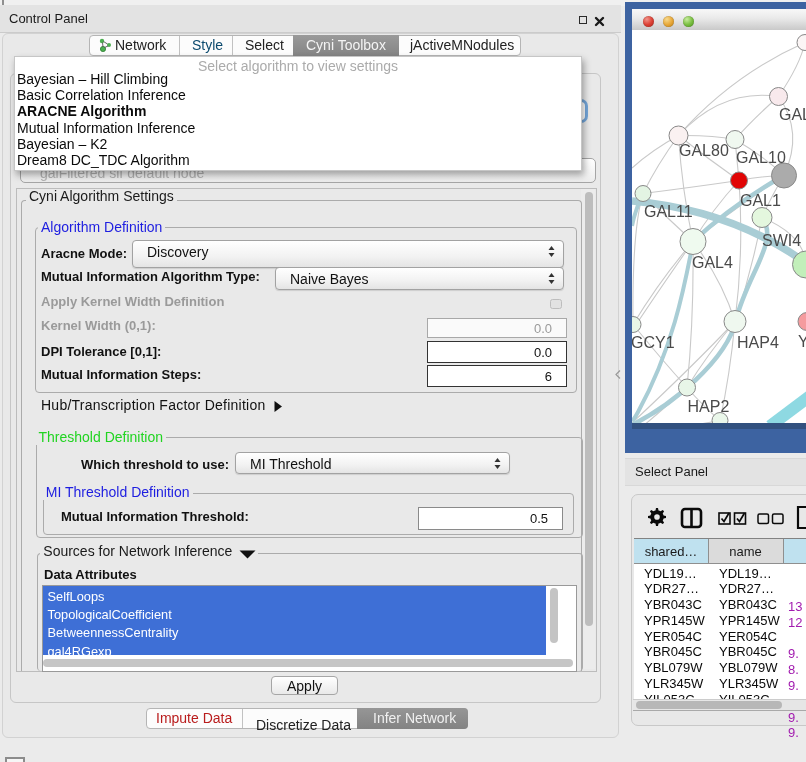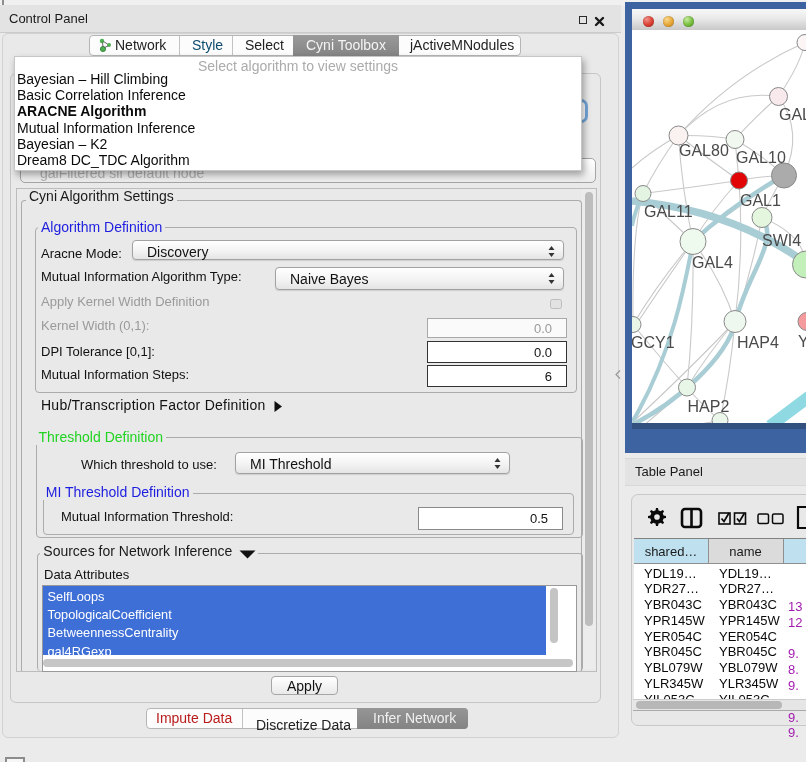--- a/index.html
+++ b/index.html
@@ -2,21 +2,21 @@
 <html><head>
 <meta charset="utf-8">
 <style>
 html,body{margin:0;padding:0}
 body{width:806px;height:762px;overflow:hidden;background:#ebebeb;font-family:"Liberation Sans",sans-serif;font-size:13px;color:#111}
 .a{position:absolute}
 #stage{position:relative;width:806px;height:762px}
 .combo{position:absolute;border:1px solid #a2a2a2;border-radius:4px;background:linear-gradient(#ffffff,#f2f2f2 60%,#e4e4e4);box-shadow:0 1px 1px rgba(0,0,0,0.12)}
 .combo .ct{position:absolute;left:14px;top:3px;line-height:16px;white-space:nowrap;font-size:14px}
 .inp{position:absolute;background:#fff;text-align:right;line-height:19px;padding-right:14px;box-sizing:border-box}
-.blab{font-weight:normal;white-space:nowrap}
+.blab{font-weight:bold;white-space:nowrap}
 .grp{position:absolute;border:1px solid #ababab;border-radius:4px}
 .gtitle{position:absolute;background:#e9e9e9;padding:0 3px;line-height:15px;white-space:nowrap;font-size:14px}
 .arrs{position:absolute;right:7px;top:4px}
 </style>
 </head>
 <body>
 <div id="stage">
 
 <div class="a" style="left:0;top:0;width:806px;height:6px;background:#f0f0f0"></div>
 <div class="a" style="left:2px;top:0;width:2px;height:5px;background:#8f8f8f"></div>
@@ -59,21 +59,21 @@
 <div class="a" style="left:581px;top:189px;width:14px;height:480px;background:#ececec"></div>
 <div class="a" style="left:584.5px;top:192px;width:8.8px;height:434px;background:#bdbdbd;border-radius:4.5px"></div>
 
 <div class="grp" style="left:21px;top:200px;width:559px;height:470px;border-bottom:none;border-bottom-left-radius:0;border-bottom-right-radius:0"></div>
 <div class="gtitle" style="left:26px;top:189px;color:#1a1a1a">Cyni Algorithm Settings</div>
 
 <div class="grp" style="left:35px;top:227px;width:540px;height:164px"></div>
 <div class="gtitle" style="left:38px;top:220px;color:#1d1de0">Algorithm Definition</div>
 
 <div class="a blab" style="left:41px;top:247px;line-height:14px">Aracne Mode:</div>
-<div class="combo" style="left:132px;top:240px;width:432px;height:20px;box-sizing:border-box">
+<div class="combo" style="left:132px;top:240px;width:432px;height:28px;box-sizing:border-box">
       <span class="ct">Discovery</span>
       <svg class="arrs" width="9" height="13" viewBox="0 0 9 13">
         <path d="M4.5 1 L7.5 5 H1.5 Z" fill="#333"></path>
         <path d="M4.5 12 L1.5 8 H7.5 Z" fill="#333"></path>
       </svg>
     </div>
 
 <div class="a blab" style="left:41px;top:270px;line-height:14px">Mutual Information Algorithm Type:</div>
 <div class="combo" style="left:275px;top:266.5px;width:289px;height:23px;box-sizing:border-box">
       <span class="ct">Naive Bayes</span>
@@ -230,21 +230,21 @@
 <text x="130" y="215.5">SWI4</text>
 <text x="-1" y="318">GCY1</text>
 <text x="105" y="317.5">HAP4</text>
 <text x="166" y="317">YB</text>
 <text x="55.5" y="381.5">HAP2</text>
 </g>
 </svg>
 </div>
 
 <div class="a" style="left:625px;top:458px;width:181px;height:26px;background:#e3e3e3;border-top:1px solid #d8d8d8;border-bottom:1px solid #d8d8d8"></div>
-<div class="a" style="left:635px;top:465px;line-height:14px;color:#1a1a1a">Table Panel</div>
+<div class="a" style="left:635px;top:465px;line-height:14px;color:#1a1a1a">Select Panel</div>
 
 <div class="a" style="left:631px;top:494px;width:182px;height:230px;background:#e8e8e8;border:1px solid #c8c8c8;border-radius:7px" id="tablepanel"></div>
 
 <svg class="a" style="left:645px;top:506px" width="24" height="24" viewBox="0 0 24 24">
       <path fill="#0a0a0a" d="M11 2 h2 l0.5 2.4 a7.6 7.6 0 0 1 2.1 0.9 l2.1-1.4 1.4 1.4 -1.4 2.1 a7.6 7.6 0 0 1 0.9 2.1 L21 10 v2 l-2.4 0.5 a7.6 7.6 0 0 1 -0.9 2.1 l1.4 2.1 -1.4 1.4 -2.1-1.4 a7.6 7.6 0 0 1 -2.1 0.9 L13 20 h-2 l-0.5-2.4 a7.6 7.6 0 0 1 -2.1-0.9 l-2.1 1.4 -1.4-1.4 1.4-2.1 a7.6 7.6 0 0 1 -0.9-2.1 L3 12 v-2 l2.4-0.5 a7.6 7.6 0 0 1 0.9-2.1 L4.9 5.3 6.3 3.9 8.4 5.3 a7.6 7.6 0 0 1 2.1-0.9 Z M12 8.2 a2.8 2.8 0 1 0 0 5.6 a2.8 2.8 0 0 0 0-5.6 Z"></path>
     </svg>
 <svg class="a" style="left:680px;top:507px" width="23" height="22" viewBox="0 0 23 22">
       <rect x="2" y="2" width="19" height="18" rx="3" fill="none" stroke="#0a0a0a" stroke-width="2.6"></rect>
       <line x1="11.5" y1="2" x2="11.5" y2="20" stroke="#0a0a0a" stroke-width="2.6"></line>
     </svg>

